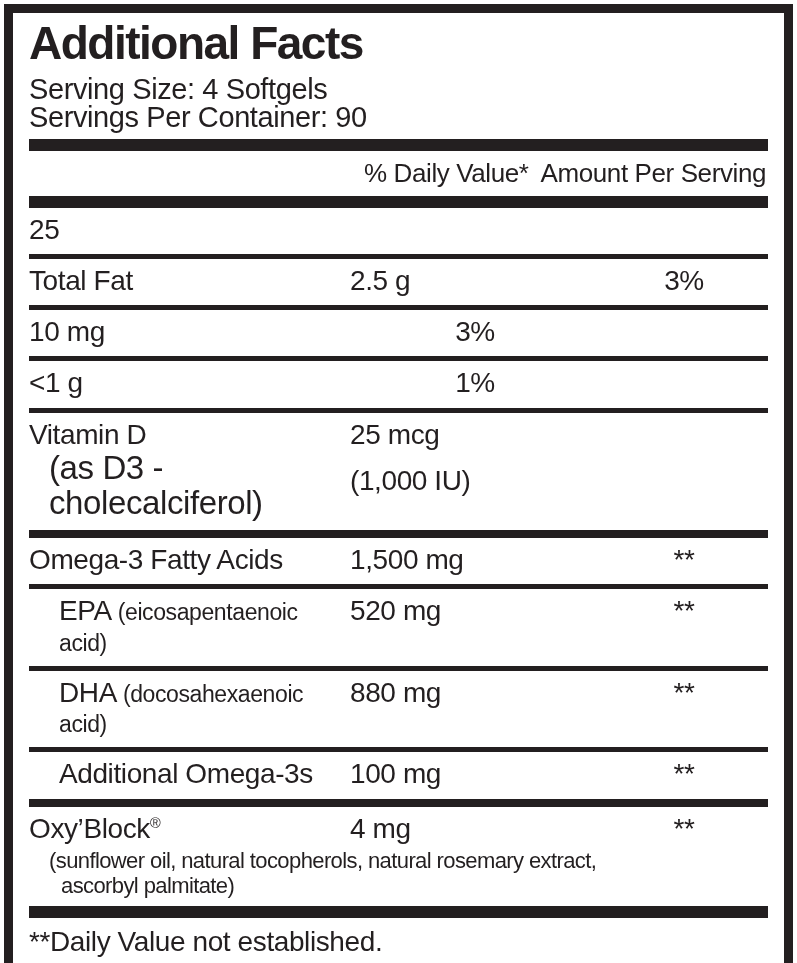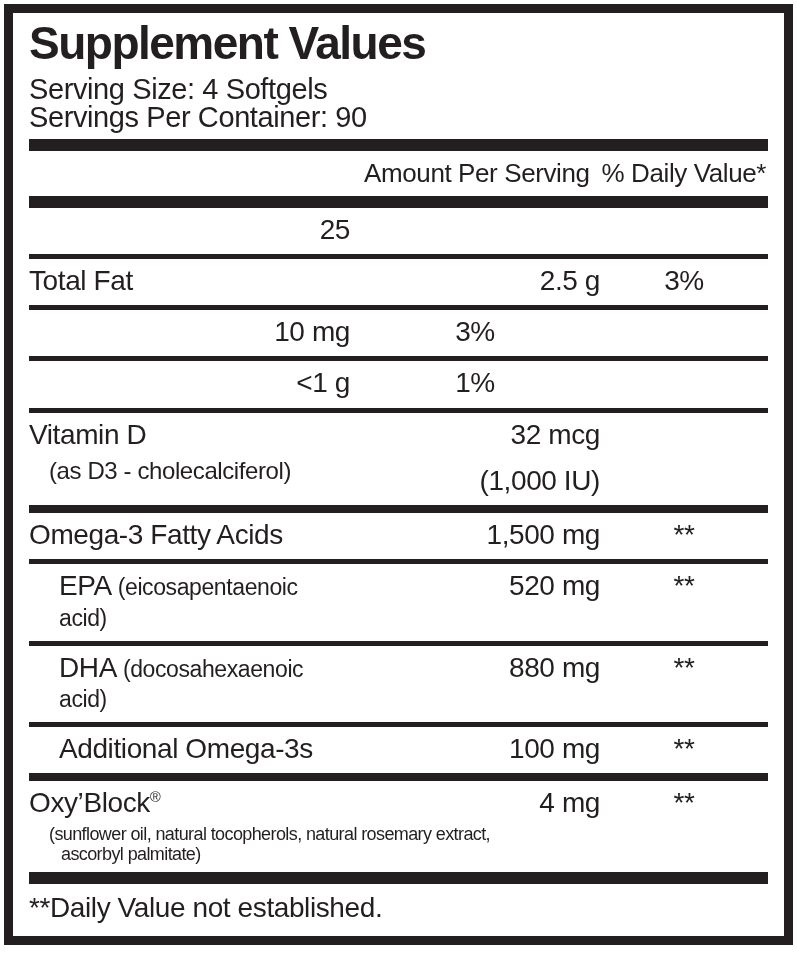--- a/index.html
+++ b/index.html
@@ -43,29 +43,29 @@
   .rows { }
   .row {
     display: grid;
     grid-template-columns: 1fr 250px 168px;
     align-items: start;
     font-size: 28px;
     line-height: 1.08;
     padding: 7px 0 9px 0;
   }
   .row.indent .cell.name { padding-left: 30px; }
-  .cell.amt { text-align: right; }
+  .cell.amt { text-align: left; }
   .cell.dv  { text-align: center; }
   .desc { font-size: 23px; }
-  .name2 { padding-left: 20px; font-size: 24px; margin-top: 8px; }
+  .name2 { padding-left: 20px; font-size: 33px; margin-top: 0; }
   .amt2  { margin-top: 16px; }
   .sep { height: 5px; background: var(--ink); }
   .sep.medium { height: 8px; }
   .note {
-    font-size: 18px;
+    font-size: 22px;
     line-height: 1.13;
     margin: -4px 0 8px 0;
     letter-spacing: -0.6px;
   }
   .note .note-line { padding-left: 20px; }
   .note .note-line:nth-child(2) { padding-left: 32px; }
   .footnotes {
     font-size: 28px;
     line-height: 1.13;
     padding: 8px 0 12px 0;
@@ -73,29 +73,29 @@
   .sup {
     font-size: 0.52em;
     vertical-align: super;
     letter-spacing: 0;
   }
 </style>
 </head>
 <body>
 
 <div class="panel">
-  <div class="title">Supplement Values</div>
+  <div class="title">Additional Facts</div>
   <div class="serving-line">Serving Size: 4 Softgels</div>
   <div class="serving-line">Servings Per Container: 90</div>
 
   <div class="bar after-servings"></div>
 
   <div class="header-row">
+    <span>% Daily Value*</span>
     <span>Amount Per Serving</span>
-    <span>% Daily Value*</span>
   </div>
 
   <div class="bar"></div>
 
   <div class="rows">
       <div class="row">
         <div class="cell amt">
           <div>25</div>
         </div>
         <div class="cell dv"></div>
@@ -119,21 +119,21 @@
       <div class="row">
         <div class="cell amt">
           <div>&lt;1 g</div>
         </div>
         <div class="cell dv">1%</div>
       </div>
       <div class="sep"></div>
       <div class="row">
         <div class="cell name"><span>Vitamin D</span><div class="name2">(as D3 - cholecalciferol)</div></div>
         <div class="cell amt">
-          <div>32 mcg</div>
+          <div>25 mcg</div>
           <div class="amt2">(1,000 IU)</div>
         </div>
       </div>
       <div class="sep medium"></div>
       <div class="row">
         <div class="cell name"><span>Omega-3 Fatty Acids</span></div>
         <div class="cell amt">
           <div>1,500 mg</div>
         </div>
         <div class="cell dv">**</div>

